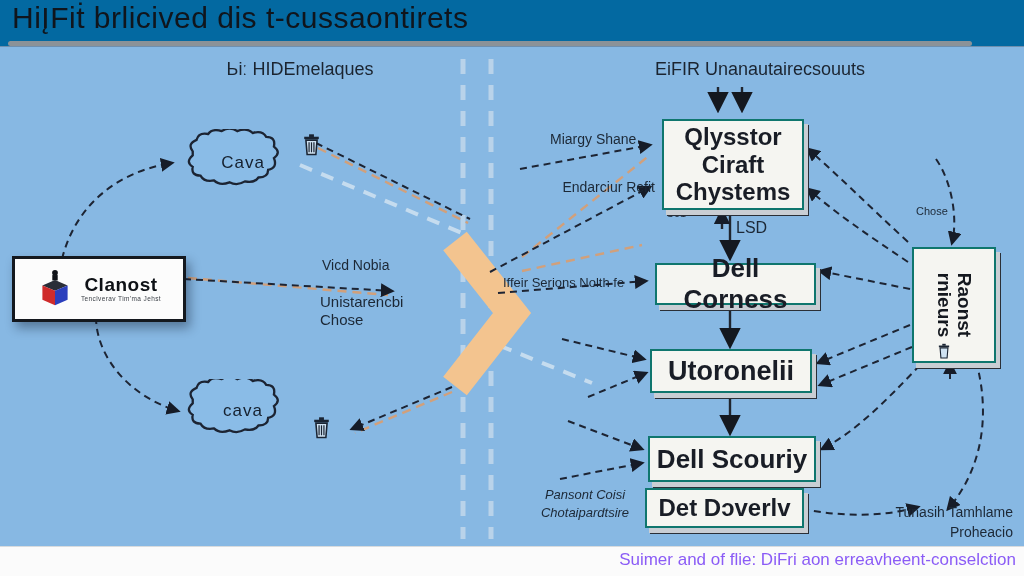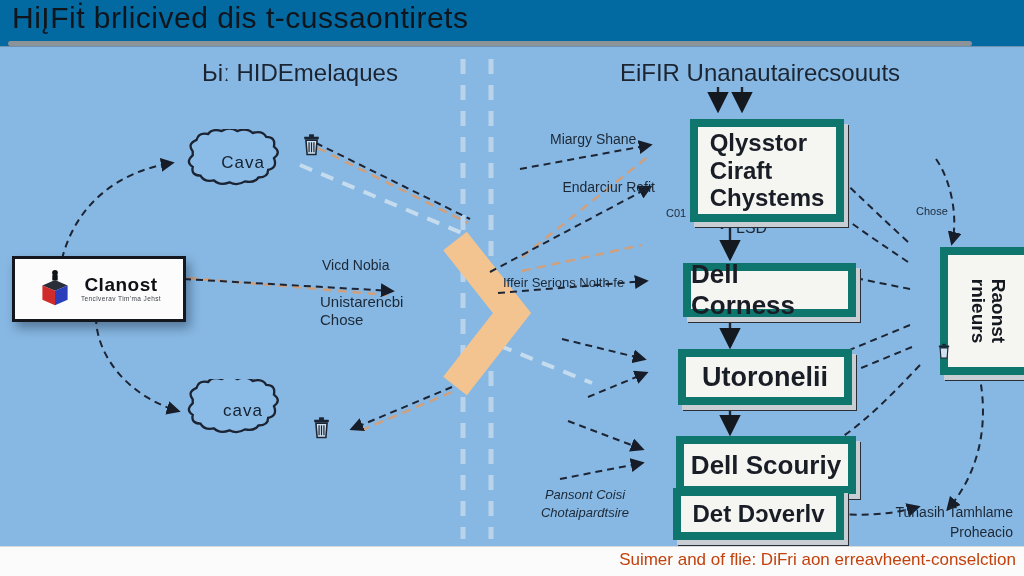--- a/index.html
+++ b/index.html
@@ -7,48 +7,48 @@
 
   
   #titlebar{position:absolute;left:0;top:0;width:1024px;height:46px;background:#0369a1;}
   #page-title{position:absolute;left:12px;top:1px;font-size:30px;font-weight:500;color:#10151c;letter-spacing:.5px;white-space:nowrap;}
   #title-underline{position:absolute;left:8px;top:41px;width:964px;height:5px;background:#8b9298;border-radius:3px;z-index:3;}
 
   
   #board{position:absolute;left:0;top:46px;width:1024px;height:500px;background:#87b8e3;border-top:1px solid #6f8fae;}
   #board svg.layer{position:absolute;left:0;top:0;pointer-events:none;}
 
-  .hdr{position:absolute;font-size:24px;font-weight:500;color:#1b2430;text-align:center;white-space:nowrap;}
+  .hdr{position:absolute;font-size:18px;font-weight:500;color:#1b2430;text-align:center;white-space:nowrap;}
 
   .lbl{position:absolute;color:#1c2836;white-space:nowrap;}
 
-  .node{position:absolute;background:#f5f5f1;border:8px solid #0f766e;
+  .node{position:absolute;background:#f5f5f1;border:2px solid #0f766e;
         box-shadow:4px 5px 0 #c9ced4,5px 6px 0 #2a2f37;
-        display:flex;align-items:center;justify-content:center;
-        color:#191d26;font-weight:700;z-index:2;margin-left:28px;}
+        display:flex;align-items:center;justify-content:center;text-align:center;
+        color:#191d26;font-weight:700;z-index:2;}
 
   .cloud{position:absolute;z-index:2;}
   .cloud .cloud-label{position:absolute;left:0;top:0;width:100%;height:100%;display:flex;align-items:center;justify-content:center;font-size:17px;color:#15202e;letter-spacing:1px;}
 
   #clanost-box{position:absolute;left:12px;top:209px;width:168px;height:60px;background:#fcfcfc;
     border:3px solid #14181e;box-shadow:4px 6px 10px rgba(15,25,45,.4);
     display:flex;align-items:center;justify-content:center;gap:8px;z-index:2;}
   #clanost-text{display:flex;flex-direction:column;align-items:center;line-height:1;}
   #clanost-name{font-size:19px;font-weight:800;color:#0e1116;letter-spacing:.5px;}
   #clanost-sub{font-size:6.5px;color:#3a3f46;margin-top:2px;letter-spacing:.4px;}
 
   #side-box{position:absolute;left:912px;top:200px;width:80px;height:112px;z-index:2;}
   #side-box .rot{position:absolute;left:-16px;top:16px;width:112px;height:80px;transform:rotate(90deg);
      display:flex;flex-direction:column;align-items:center;justify-content:center;line-height:1.05;
      font-size:19px;font-weight:700;color:#14181f;}
 
   .trash{position:absolute;z-index:3;}
 
   #caption-bar{position:absolute;left:0;top:546px;width:1024px;height:30px;background:#fbfbfb;border-top:1px solid #d8dbde;}
-  #caption{position:absolute;right:8px;top:3px;font-size:17px;color:#c2410c;white-space:nowrap;margin-left:32px;}
+  #caption{position:absolute;right:8px;top:3px;font-size:17px;color:#8b5cf6;white-space:nowrap;margin-left:32px;}
 
   
   .dd{fill:none;stroke:#1d2433;stroke-width:2;stroke-dasharray:7 5;}
   .sa{fill:none;stroke:#20252e;stroke-width:2.4;}
   .od{fill:none;stroke:#de9b68;stroke-width:2.4;stroke-dasharray:9 6;opacity:.85;}
   .ld{fill:none;stroke:rgba(238,243,247,.6);stroke-width:4;stroke-dasharray:13 10;}
   .divider{fill:none;stroke:rgba(226,233,240,.55);stroke-width:5;stroke-dasharray:15 11;}
   .chev{fill:none;stroke:#f3c48f;stroke-width:30;}
 </style>
 </head>

